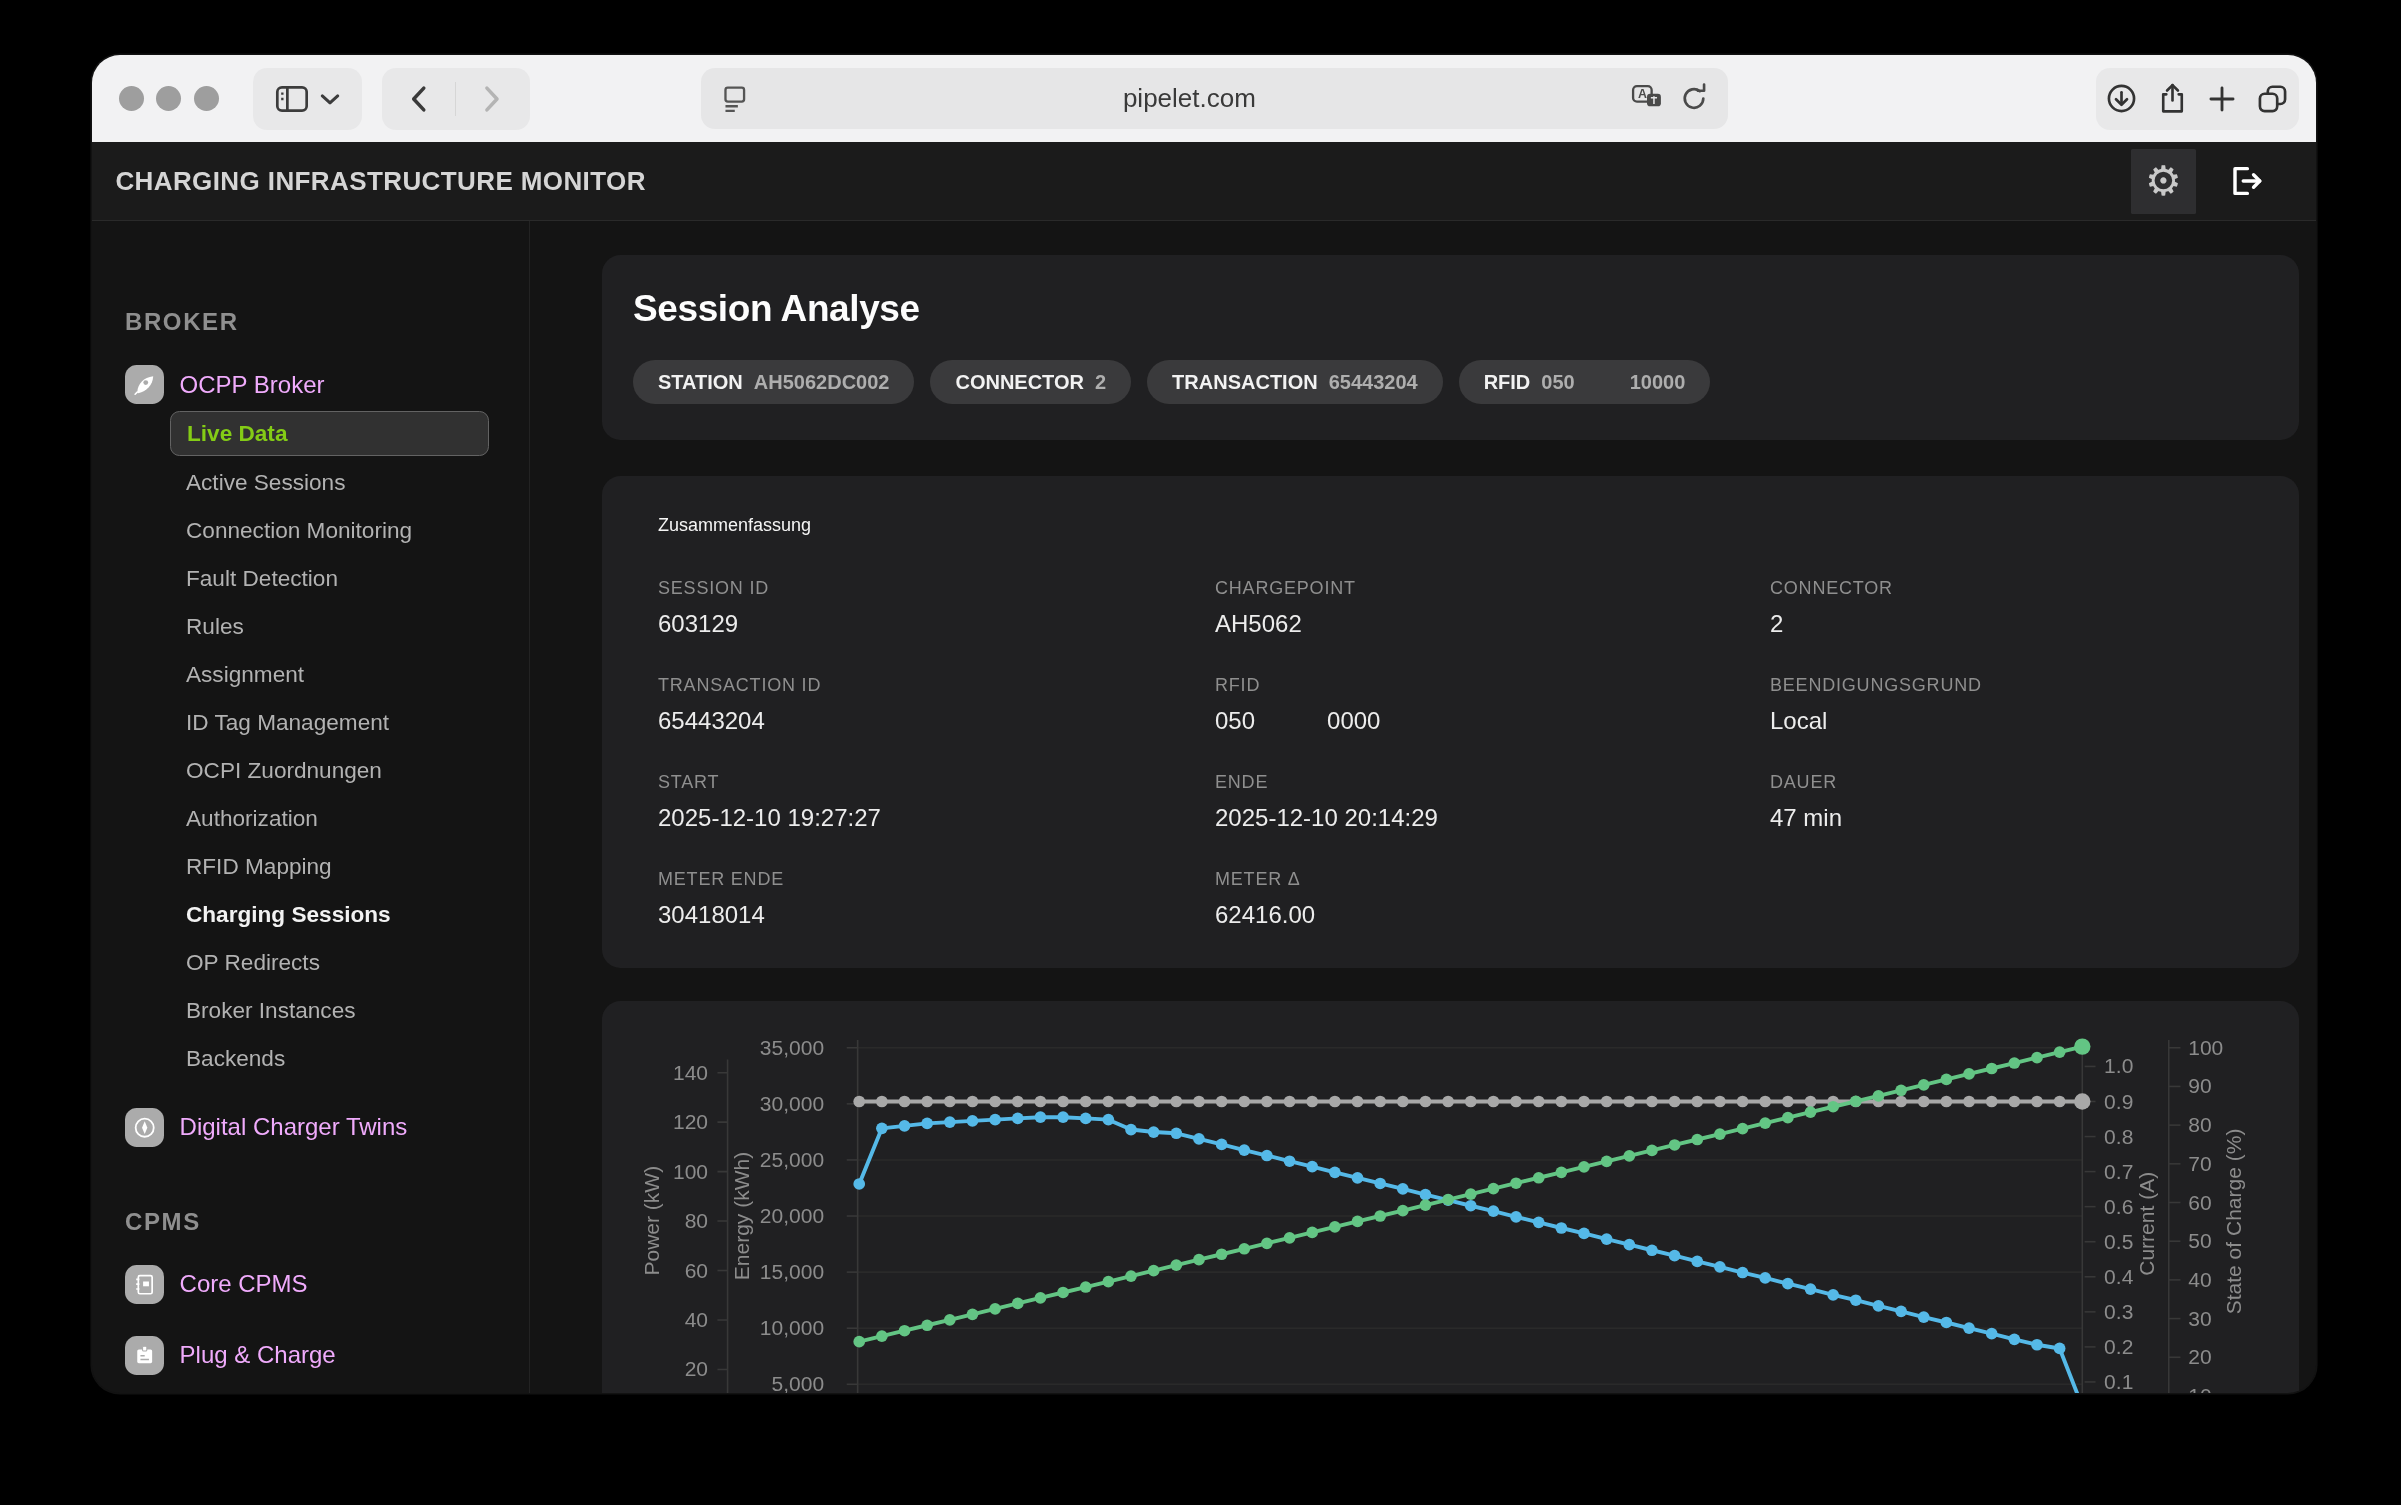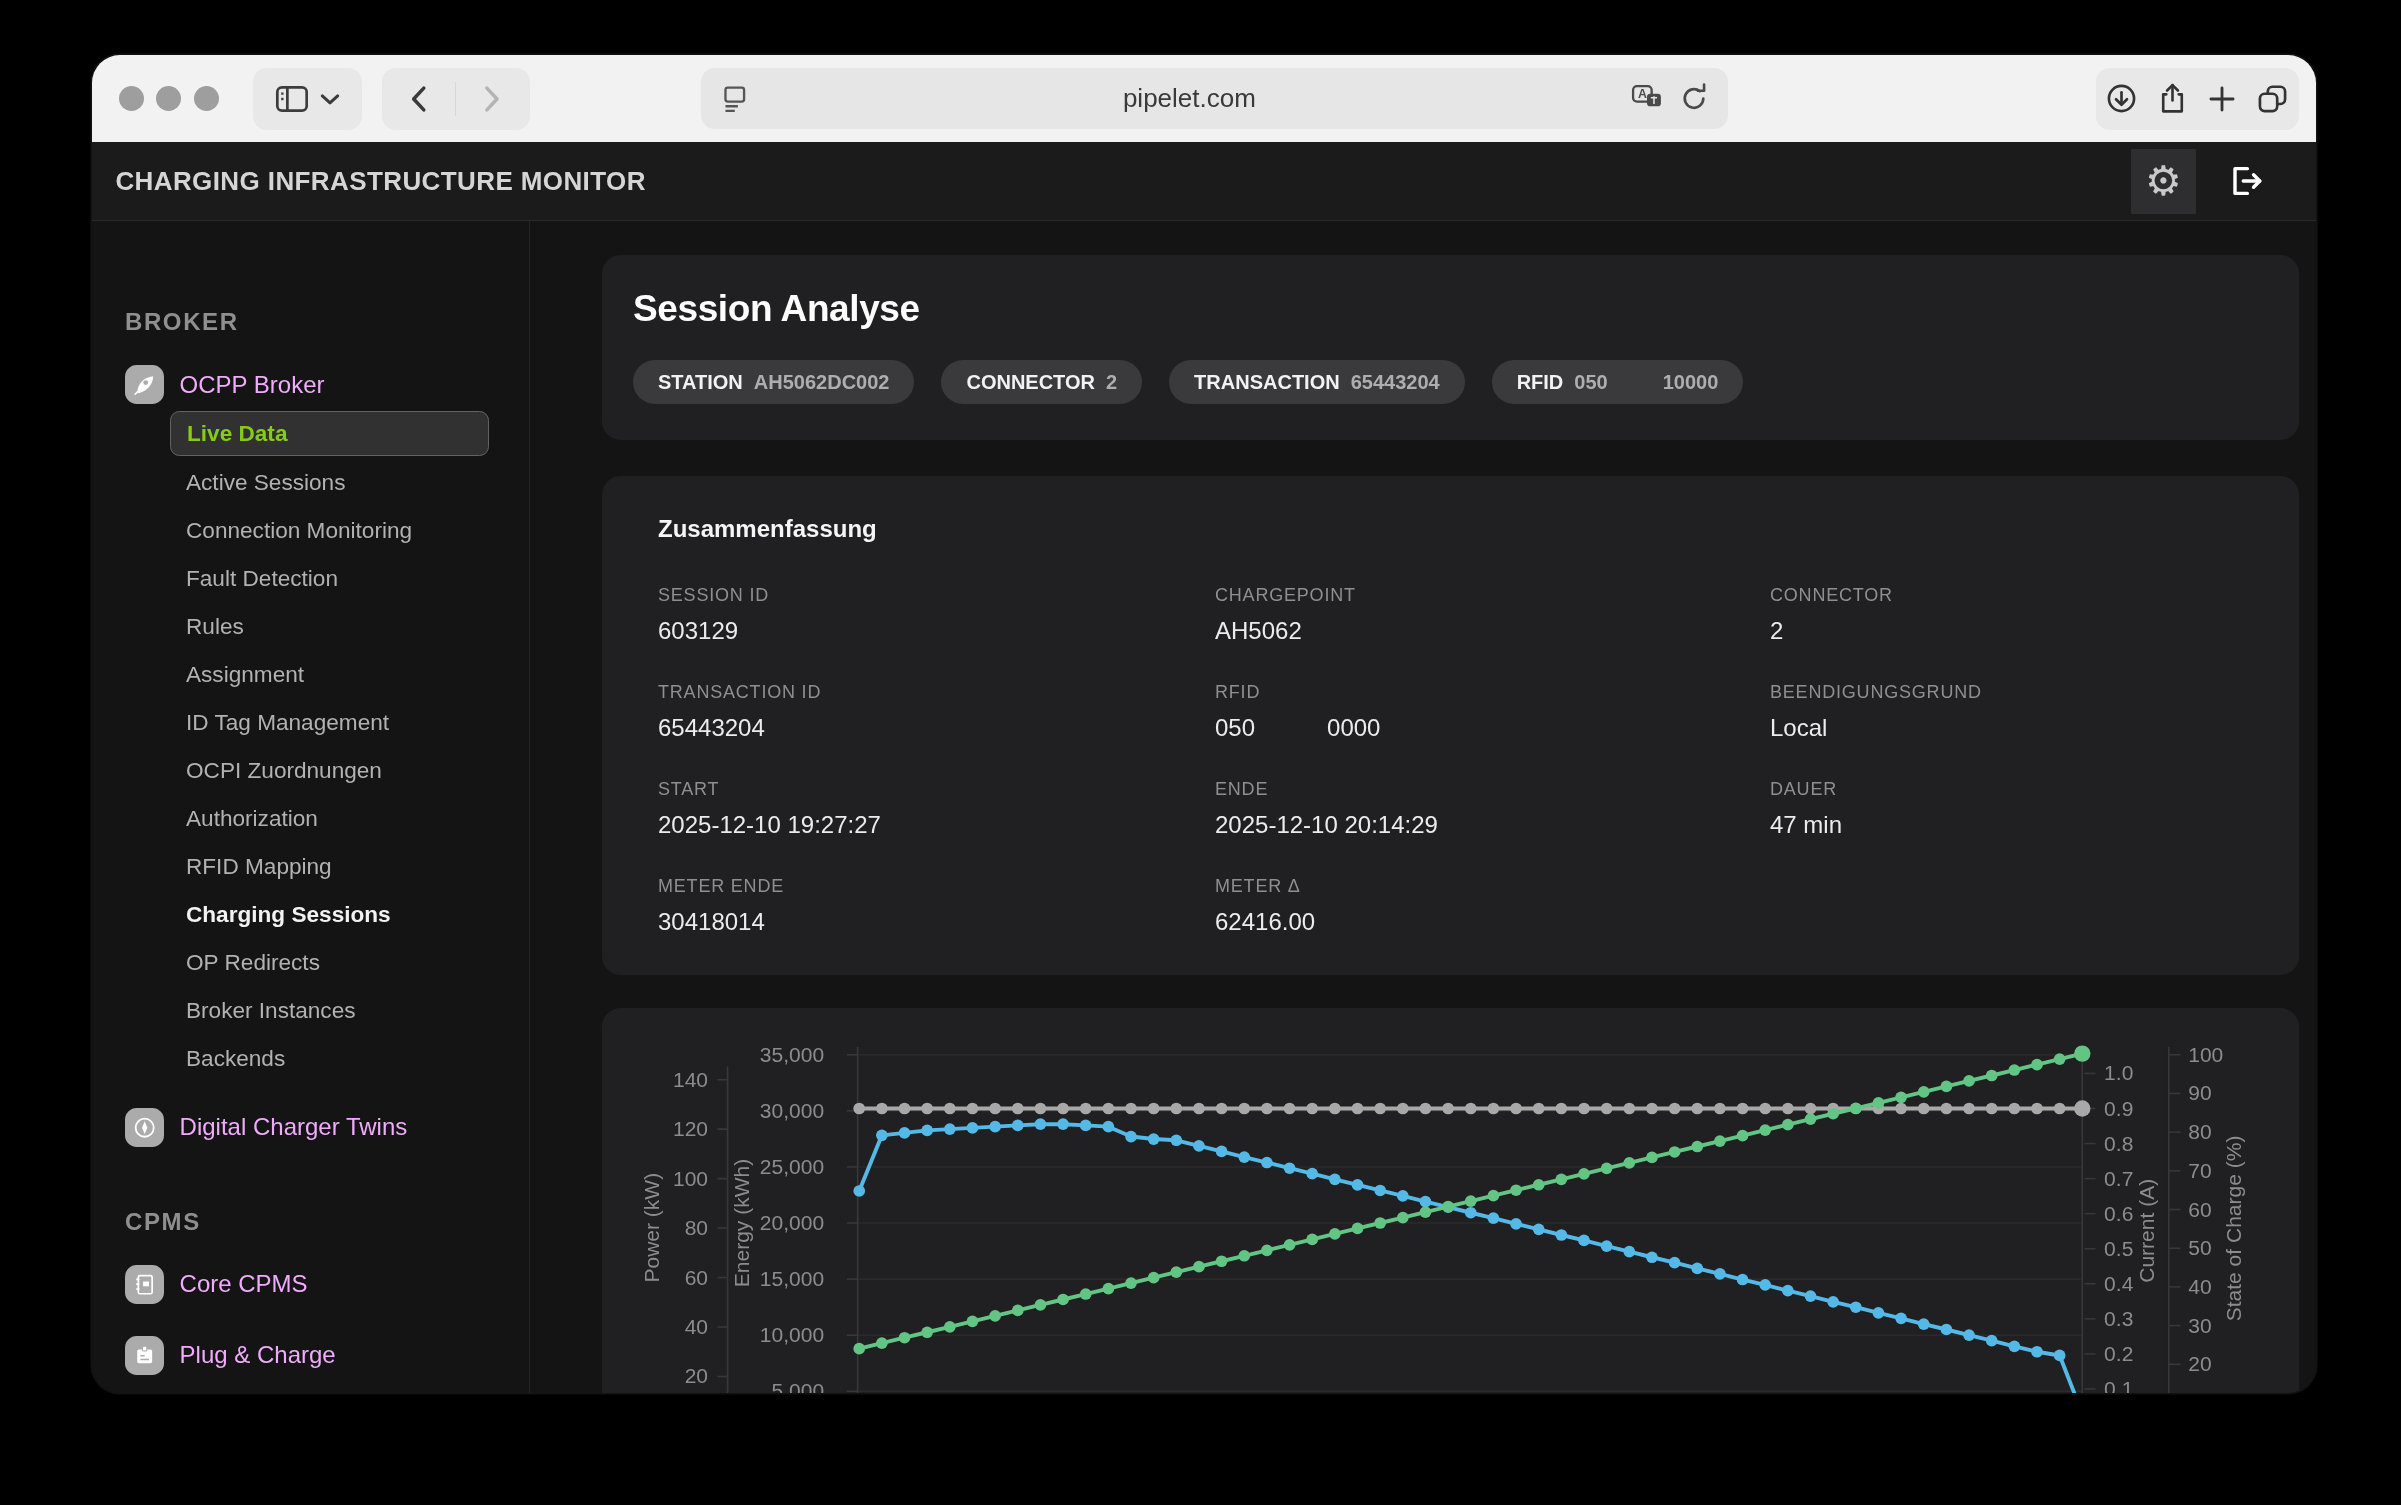--- a/index.html
+++ b/index.html
@@ -43,28 +43,28 @@
   .sub-item.hl{color:#f2f2f2;font-weight:700;}
   .pill{box-sizing:border-box;width:319px;height:45px;margin:1.6px 0 3.1px -15.6px;padding:0 15.6px;
         border:1.6px solid #636363;border-radius:9.4px;background:#313131;display:flex;align-items:center;
         font-size:22.6px;font-weight:700;color:#84cc16;cursor:pointer;}
   .grp-gap{height:22px;}  .sec-gap{height:34px;}  .row-gap{height:20px;}
   
   .main{flex:1;box-sizing:border-box;padding:34px 17px 17px 72px;overflow:hidden;}
   .card{background:#202022;border-radius:18.7px;}
   .card-head{padding:33px 31px 36px;margin-bottom:36px;}
   .page-title{font-size:37px;font-weight:700;letter-spacing:-0.4px;color:#fdfdfd;margin-bottom:30px;}
-  .chips{display:flex;gap:27px;}
+  .chips{display:flex;gap:16px;}
   .chip{height:44px;border-radius:22px;background:#3a3a3c;display:inline-flex;align-items:center;
         padding:0 25px;font-size:20px;}
   .chip b{color:#f2f2f2;font-weight:700;margin-right:11px;}
   .chip .cv{color:#aeaeae;font-weight:700;}
   .chip .cv2{color:#aeaeae;font-weight:700;margin-left:55px;}
   .card-sum{padding:31px 31px 39px 56px;margin-bottom:33px;}
-  .sum-title{font-size:24px;font-weight:700;color:#f5f5f5;margin:7.8px 0 42px;}
+  .sum-title{font-size:18px;font-weight:400;color:#f5f5f5;margin:7.8px 0 42px;}
   .sum-grid{display:grid;grid-template-columns:557px 555px 1fr;row-gap:37px;}
   .f-label{font-size:18px;letter-spacing:0.8px;color:#8f8f8f;margin-bottom:11px;}
   .f-value{font-size:24px;color:#ececec;}
   .f-value .v2{margin-left:72px;}
   .card-chart{height:483px;overflow:hidden;}
   svg text{font-family:"Liberation Sans", sans-serif;}
 </style>
 </head>
 <body>
 

